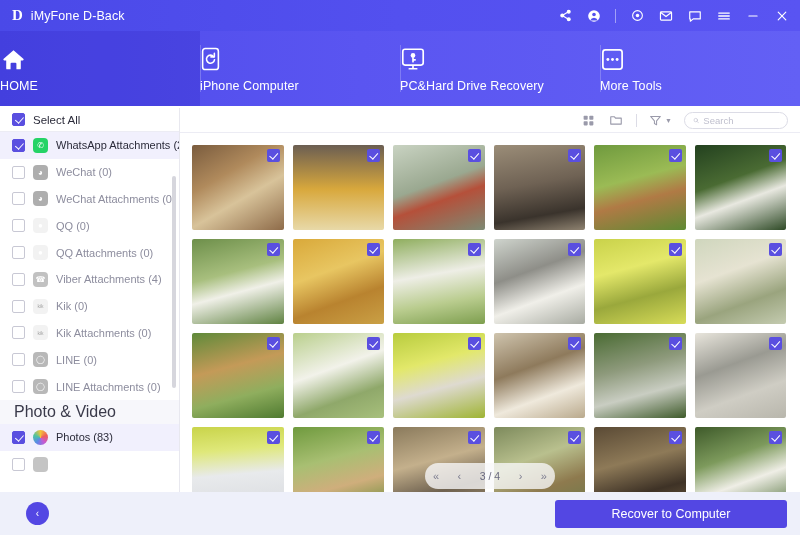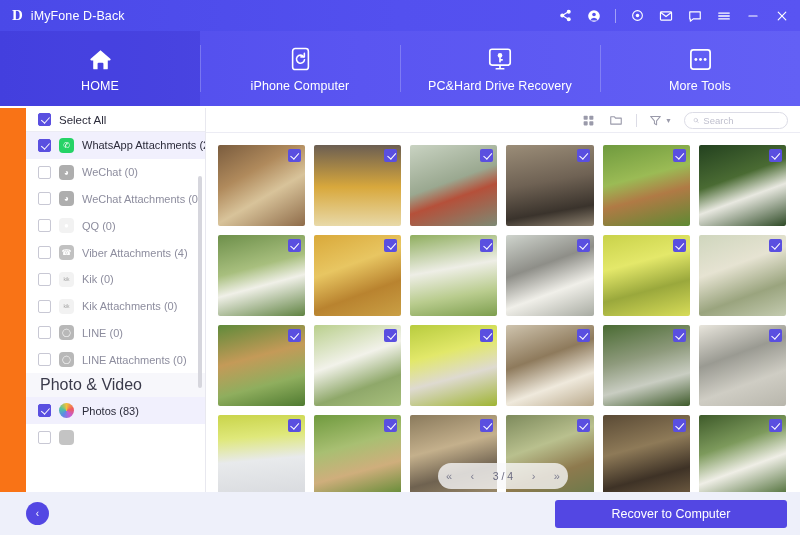--- a/index.html
+++ b/index.html
@@ -42,37 +42,37 @@
   
   .navbar {
     height: 77px; flex: none;
     background: linear-gradient(90deg,#4e4bea 0%,#5a55f1 45%,#6360f5 100%);
     display: flex; align-items: stretch;
     border-bottom: 2px solid #ffffff;
   }
   .tab {
     flex: 1 1 0;
     display: flex; flex-direction: column;
-    align-items: center; justify-content: center;
+    align-items: flex-start; justify-content: center;
     gap: 7px; cursor: pointer; position: relative;
     color: #fff;
   }
   .tab + .tab::before {
     content: ""; position: absolute; left: 0; top: 14px; bottom: 14px;
     width: 1px; background: rgba(255,255,255,.22);
   }
   .tab.active { background: rgba(40,30,190,.26); }
   .tab-label { font-size: 12.5px; letter-spacing: .1px; }
   .tab-icon { height: 28px; display: flex; align-items: flex-end; }
 
   
   .body {
     flex: 1 1 auto; display: flex;
-    background: #f97316; min-height: 0;
-    margin: 0; position: relative; padding-left: 26px;
+    background: #c4b5fd; min-height: 0;
+    margin: 0; position: relative;
   }
 
   
   .sidebar {
     width: 180px; flex: none;
     background: #fff;
     display: flex; flex-direction: column;
     border-right: 1px solid #e8e8ef;
     position: relative;
     min-height: 0;
@@ -356,20 +356,25 @@
           </div>
           <div class="row dim">
             <span class="cb"></span>
             <span class="row-ico" style="background: rgb(124, 124, 140);">◕</span>
             <span class="row-label">WeChat Attachments (0)</span>
           </div>
           <div class="row dim">
             <span class="cb"></span>
             <span class="row-ico" style="background: rgb(233, 233, 239);">●</span>
             <span class="row-label">QQ (0)</span>
+          </div>
+          <div class="row dim">
+            <span class="cb"></span>
+            <span class="row-ico" style="background: rgb(233, 233, 239);">●</span>
+            <span class="row-label">QQ Attachments (0)</span>
           </div>
           <div class="row dim">
             <span class="cb"></span>
             <span class="row-ico" style="background: rgb(154, 154, 168);">☎</span>
             <span class="row-label">Viber Attachments (4)</span>
           </div>
           <div class="row dim">
             <span class="cb"></span>
             <span class="row-ico" style="background: rgb(233, 233, 239); font-size: 5px; color: rgb(106, 106, 120);">kik</span>
             <span class="row-label">Kik (0)</span>

